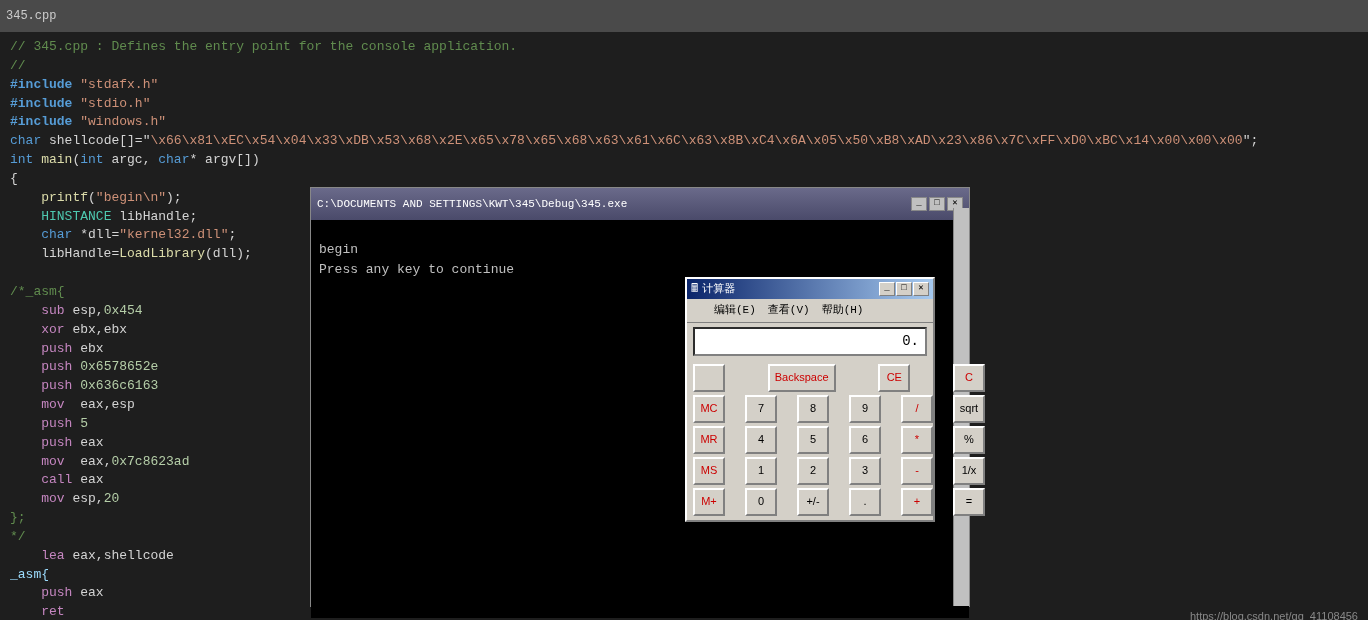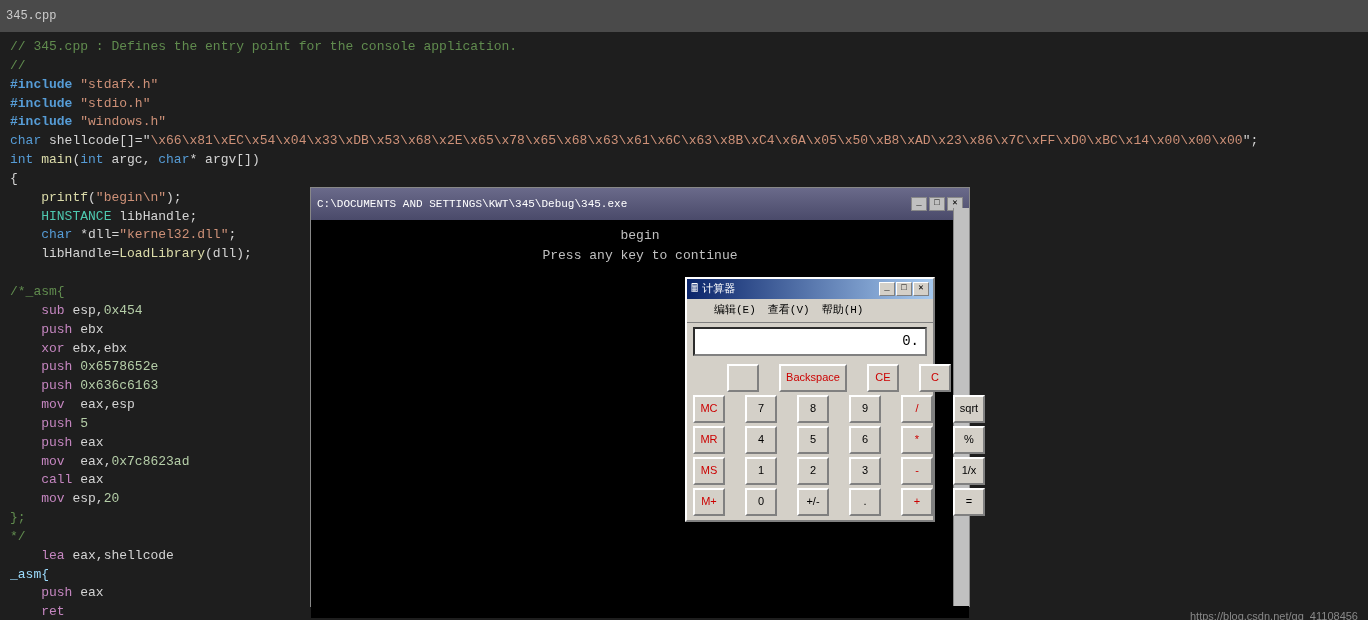--- a/index.html
+++ b/index.html
@@ -89,24 +89,23 @@
       align-items: center;
       justify-content: center;
       cursor: pointer;
       color: #000;
     }
 
     .console-body {
       background: #000;
       color: #c0c0c0;
       font-size: 13px;
-      padding: 6px 8px;
+      padding: 20px 8px;
       height: calc(100% - 20px);
       font-family: 'Courier New', monospace;
-      text-align: center;
     }
 
     .console-scrollbar {
       position: absolute;
       right: 0;
       top: 20px;
       width: 16px;
       height: calc(100% - 20px);
       background: #c0c0c0;
       border-left: 1px solid #888;
@@ -192,21 +191,21 @@
 
     .calc-buttons {
       padding: 4px 6px;
       display: grid;
       gap: 3px;
     }
 
     .calc-row {
       display: flex;
       gap: 20px;
-      justify-content: center;
+      justify-content: space-between;
     }
 
     .calc-btn {
       background: #d4d0c8;
       border: 2px solid #808080;
       border-top-color: #fff;
       border-left-color: #fff;
       min-width: 32px;
       height: 28px;
       font-size: 11px;
@@ -248,22 +247,22 @@
   <div class="code-line"><span class="c-keyword">char</span> shellcode[]="<span class="c-string">\x66\x81\xEC\x54\x04\x33\xDB\x53\x68\x2E\x65\x78\x65\x68\x63\x61\x6C\x63\x8B\xC4\x6A\x05\x50\xB8\xAD\x23\x86\x7C\xFF\xD0\xBC\x14\x00\x00\x00</span>";</div>
   <div class="code-line"><span class="c-keyword">int</span> <span class="c-yellow">main</span>(<span class="c-keyword">int</span> argc, <span class="c-keyword">char</span>* argv[])</div>
   <div class="code-line c-white">{</div>
   <div class="code-line">    <span class="c-yellow">printf</span>(<span class="c-string">"begin\n"</span>);</div>
   <div class="code-line">    <span class="c-type">HINSTANCE</span> libHandle;</div>
   <div class="code-line">    <span class="c-keyword">char</span> *dll=<span class="c-string">"kernel32.dll"</span>;</div>
   <div class="code-line">    libHandle=<span class="c-yellow">LoadLibrary</span>(dll);</div>
   <div class="code-line">&nbsp;</div>
   <div class="code-line c-comment">/*_asm{</div>
   <div class="code-line">    <span class="c-asm-keyword">sub</span> esp,<span class="c-number">0x454</span></div>
+  <div class="code-line">    <span class="c-asm-keyword">xor</span> ebx,ebx</div>
   <div class="code-line">    <span class="c-asm-keyword">push</span> ebx</div>
-  <div class="code-line">    <span class="c-asm-keyword">xor</span> ebx,ebx</div>
   <div class="code-line">    <span class="c-asm-keyword">push</span> <span class="c-number">0x6578652e</span></div>
   <div class="code-line">    <span class="c-asm-keyword">push</span> <span class="c-number">0x636c6163</span></div>
   <div class="code-line">    <span class="c-asm-keyword">mov</span>  eax,esp</div>
   <div class="code-line">    <span class="c-asm-keyword">push</span> <span class="c-number">5</span></div>
   <div class="code-line">    <span class="c-asm-keyword">push</span> eax</div>
   <div class="code-line">    <span class="c-asm-keyword">mov</span>  eax,<span class="c-number">0x7c8623ad</span></div>
   <div class="code-line">    <span class="c-asm-keyword">call</span> eax</div>
   <div class="code-line">    <span class="c-asm-keyword">mov</span> esp,<span class="c-number">20</span></div>
   <div class="code-line c-comment">};</div>
   <div class="code-line c-comment">*/</div>

